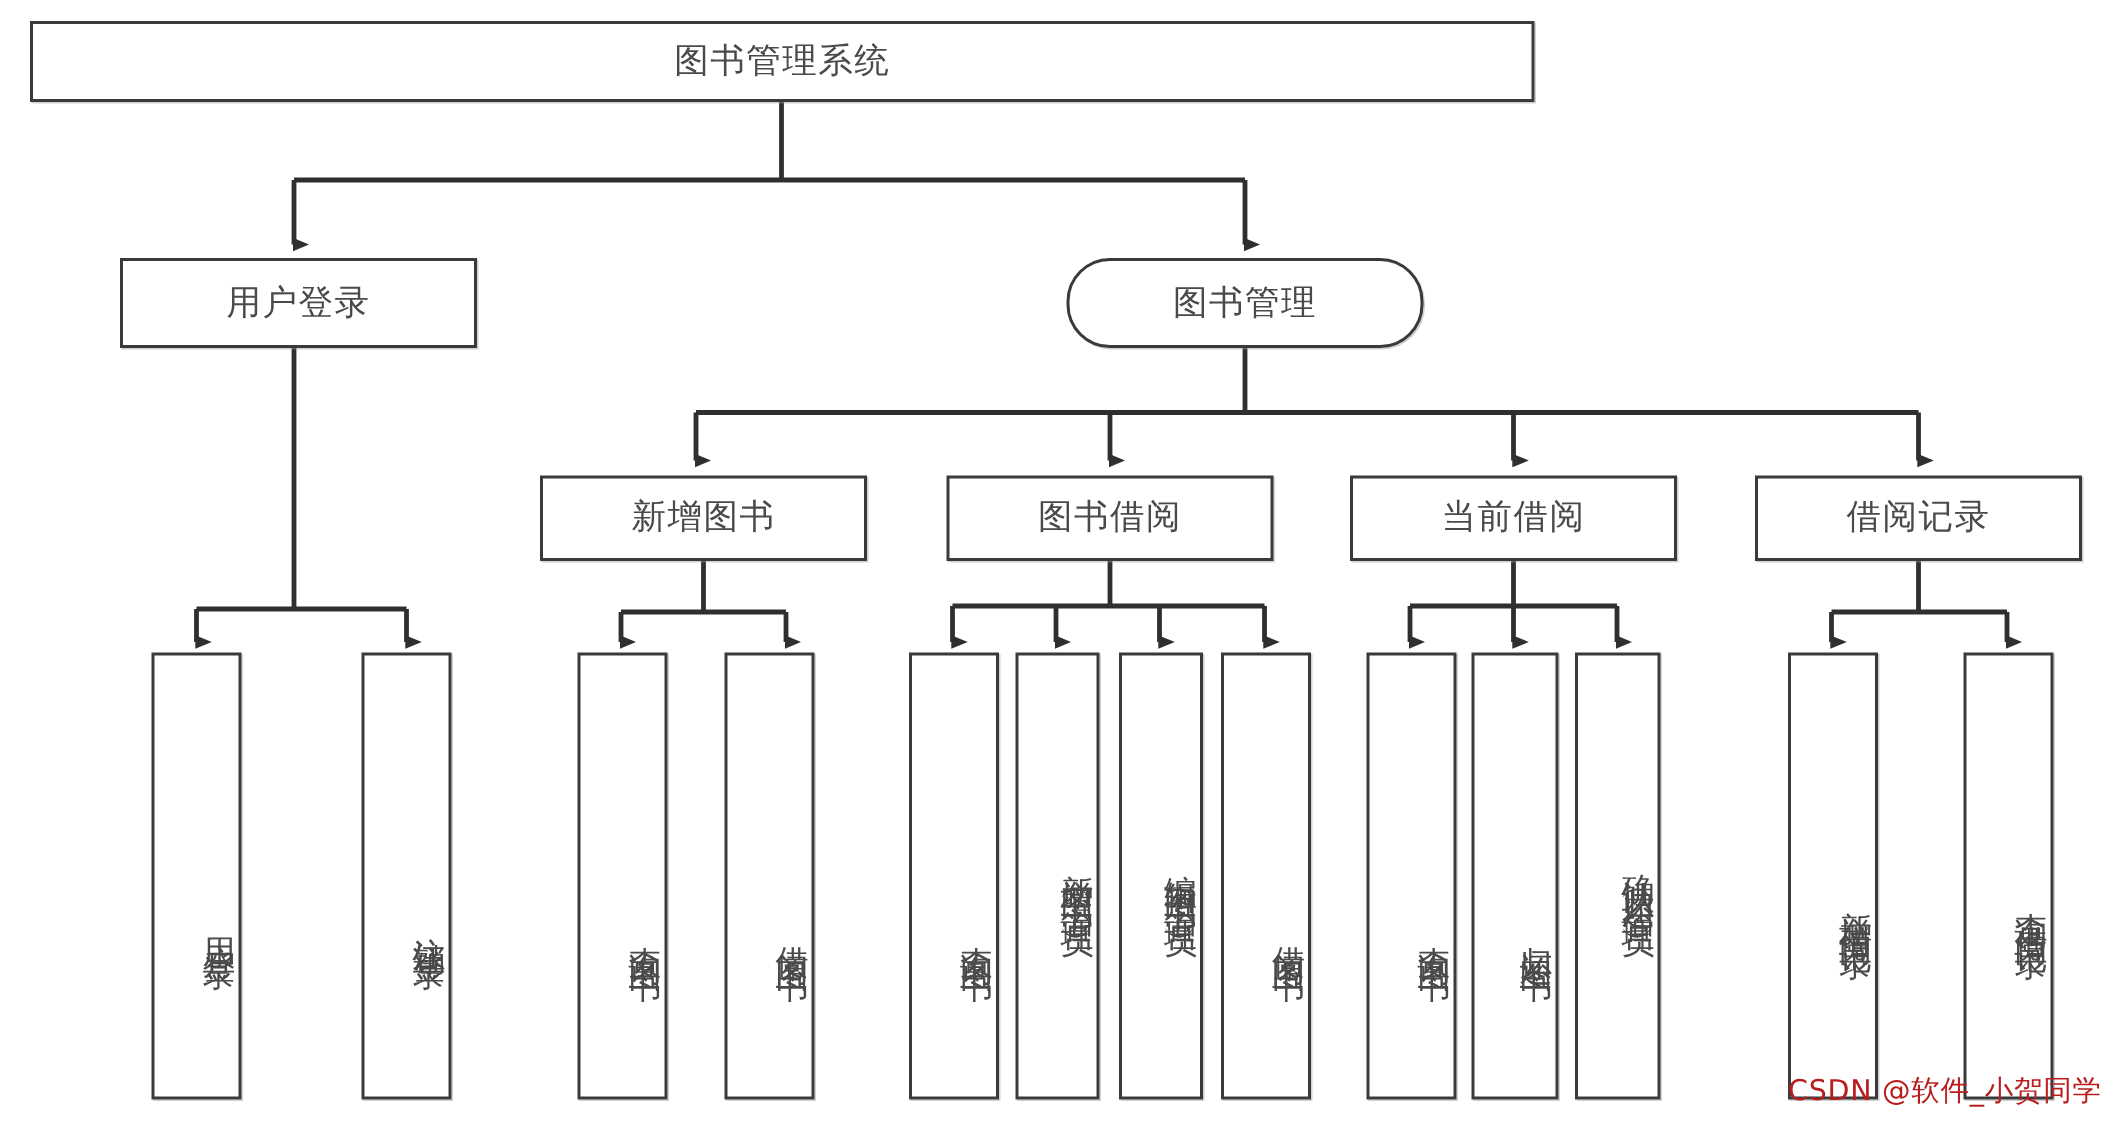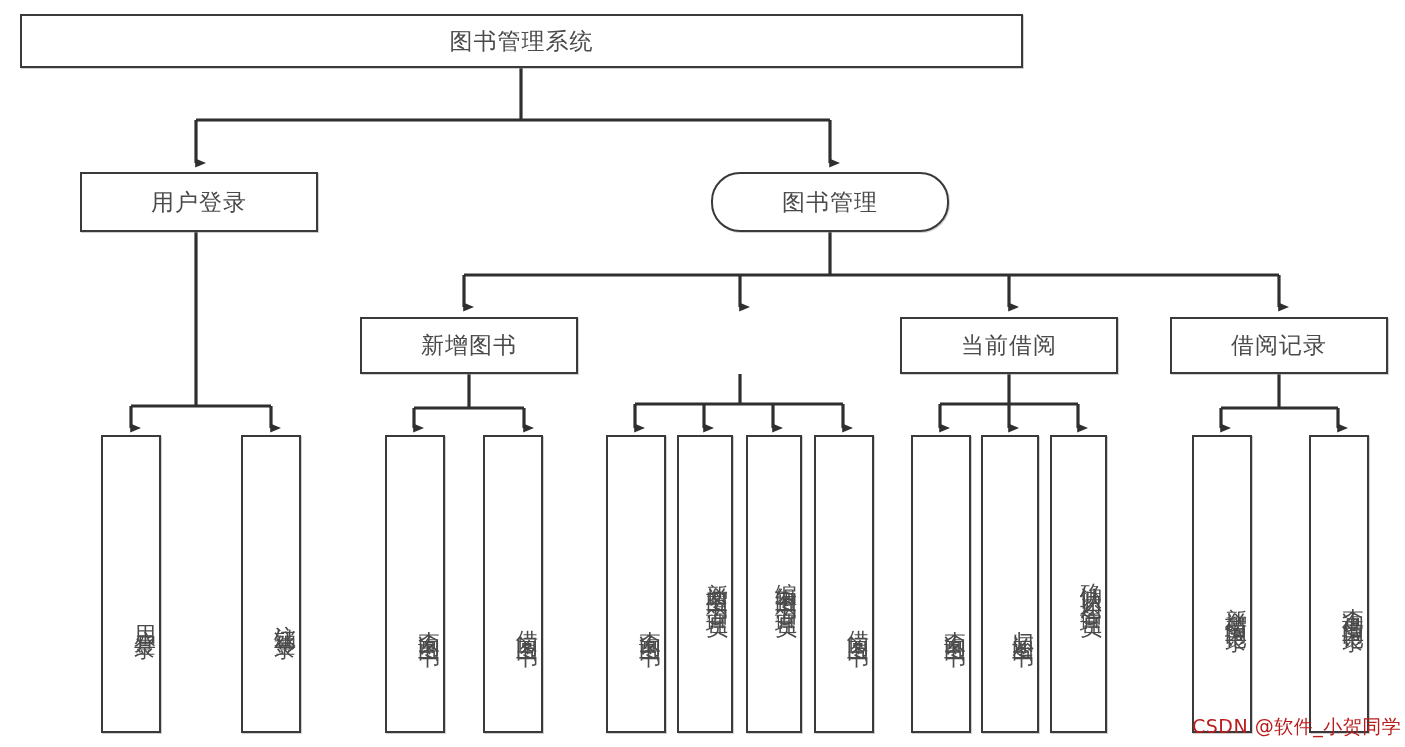--- a/index.html
+++ b/index.html
@@ -128,20 +128,23 @@
   <div class="node horiz" style="left:80px; top:172px; width:238px; height:60px;">
     <span>用户登录</span>
   </div>
   <div class="node horiz" style="left:711px; top:172px; width:238px; height:60px;border-radius:29px;">
     <span>图书管理</span>
   </div>
 
   <div class="node horiz" style="left:360px; top:317px; width:218px; height:57px;">
     <span>新增图书</span>
   </div>
+  <div class="node horiz" style="left:631px; top:317px; width:218px; height:57px;">
+    <span>图书借阅</span>
+  </div>
   <div class="node horiz" style="left:900px; top:317px; width:218px; height:57px;">
     <span>当前借阅</span>
   </div>
   <div class="node horiz" style="left:1170px; top:317px; width:218px; height:57px;">
     <span>借阅记录</span>
   </div>
 
   <div class="node vert" style="left:101px; top:435px; width:60px; height:298px; padding-top:66px;">
     <span>用户登录</span>
   </div>

